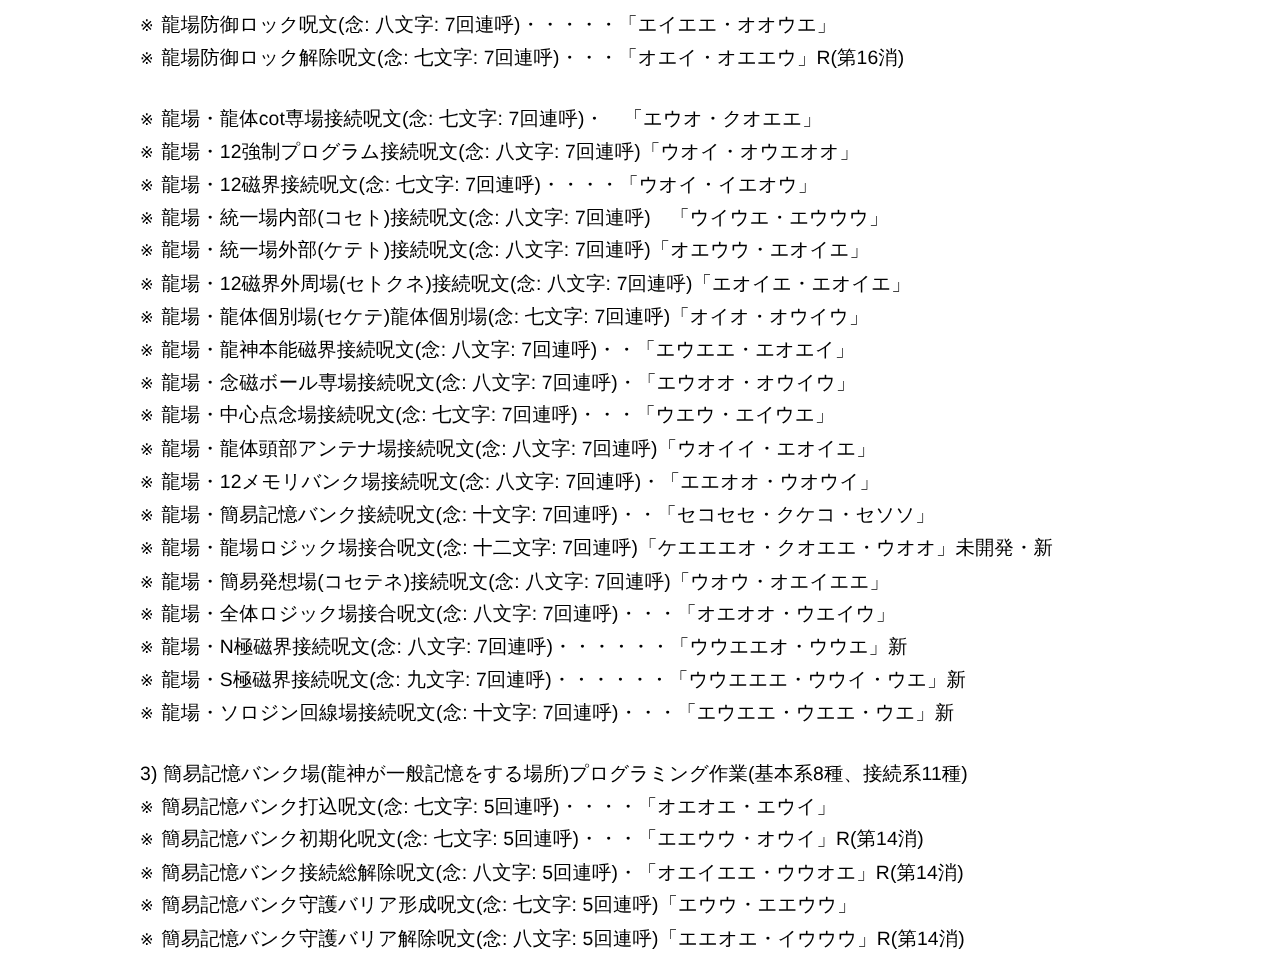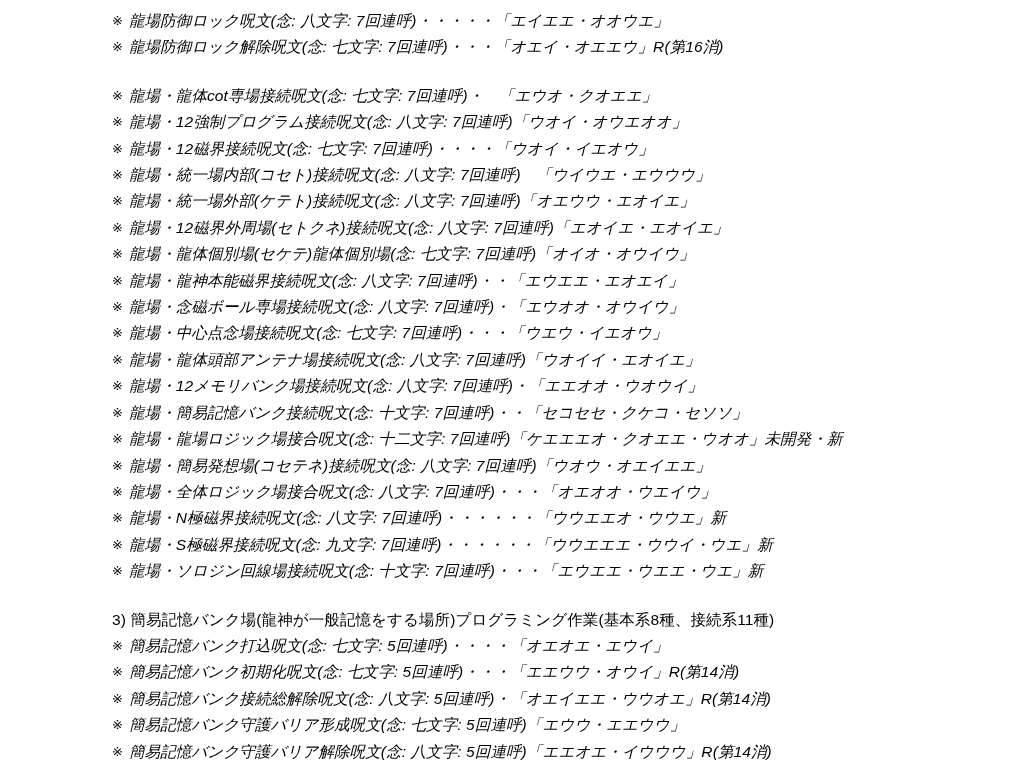--- a/index.html
+++ b/index.html
@@ -36,21 +36,20 @@
     letter-spacing: 0.1px;
   }
   .bullet {
     width: 17px;
     flex: 0 0 17px;
     font-size: 13px;
     line-height: 26.4px;
   }
   .ltext {
     flex: 1 1 auto;
-    font-style: italic;
   }
   .plain {
     font-size: 15.5px;
     line-height: 26.4px;
     white-space: pre;
     letter-spacing: 0.1px;
     padding-left: 0px;
   }
 </style>
 </head>
@@ -66,21 +65,21 @@
       <div class="block">
         <div class="line"><span class="bullet">※</span><span class="ltext">龍場・龍体cot専場接続呪文(念: 七文字: 7回連呼)・　「エウオ・クオエエ」</span></div>
         <div class="line"><span class="bullet">※</span><span class="ltext">龍場・12強制プログラム接続呪文(念: 八文字: 7回連呼)「ウオイ・オウエオオ」</span></div>
         <div class="line"><span class="bullet">※</span><span class="ltext">龍場・12磁界接続呪文(念: 七文字: 7回連呼)・・・・「ウオイ・イエオウ」</span></div>
         <div class="line"><span class="bullet">※</span><span class="ltext">龍場・統一場内部(コセト)接続呪文(念: 八文字: 7回連呼)　「ウイウエ・エウウウ」</span></div>
         <div class="line"><span class="bullet">※</span><span class="ltext">龍場・統一場外部(ケテト)接続呪文(念: 八文字: 7回連呼)「オエウウ・エオイエ」</span></div>
         <div class="line"><span class="bullet">※</span><span class="ltext">龍場・12磁界外周場(セトクネ)接続呪文(念: 八文字: 7回連呼)「エオイエ・エオイエ」</span></div>
         <div class="line"><span class="bullet">※</span><span class="ltext">龍場・龍体個別場(セケテ)龍体個別場(念: 七文字: 7回連呼)「オイオ・オウイウ」</span></div>
         <div class="line"><span class="bullet">※</span><span class="ltext">龍場・龍神本能磁界接続呪文(念: 八文字: 7回連呼)・・「エウエエ・エオエイ」</span></div>
         <div class="line"><span class="bullet">※</span><span class="ltext">龍場・念磁ボール専場接続呪文(念: 八文字: 7回連呼)・「エウオオ・オウイウ」</span></div>
-        <div class="line"><span class="bullet">※</span><span class="ltext">龍場・中心点念場接続呪文(念: 七文字: 7回連呼)・・・「ウエウ・イエオウ」</span></div>
+        <div class="line"><span class="bullet">※</span><span class="ltext">龍場・中心点念場接続呪文(念: 七文字: 7回連呼)・・・「ウエウ・エイウエ」</span></div>
         <div class="line"><span class="bullet">※</span><span class="ltext">龍場・龍体頭部アンテナ場接続呪文(念: 八文字: 7回連呼)「ウオイイ・エオイエ」</span></div>
         <div class="line"><span class="bullet">※</span><span class="ltext">龍場・12メモリバンク場接続呪文(念: 八文字: 7回連呼)・「エエオオ・ウオウイ」</span></div>
         <div class="line"><span class="bullet">※</span><span class="ltext">龍場・簡易記憶バンク接続呪文(念: 十文字: 7回連呼)・・「セコセセ・クケコ・セソソ」</span></div>
         <div class="line"><span class="bullet">※</span><span class="ltext">龍場・龍場ロジック場接合呪文(念: 十二文字: 7回連呼)「ケエエエオ・クオエエ・ウオオ」未開発・新</span></div>
         <div class="line"><span class="bullet">※</span><span class="ltext">龍場・簡易発想場(コセテネ)接続呪文(念: 八文字: 7回連呼)「ウオウ・オエイエエ」</span></div>
         <div class="line"><span class="bullet">※</span><span class="ltext">龍場・全体ロジック場接合呪文(念: 八文字: 7回連呼)・・・「オエオオ・ウエイウ」</span></div>
         <div class="line"><span class="bullet">※</span><span class="ltext">龍場・N極磁界接続呪文(念: 八文字: 7回連呼)・・・・・・「ウウエエオ・ウウエ」新</span></div>
         <div class="line"><span class="bullet">※</span><span class="ltext">龍場・S極磁界接続呪文(念: 九文字: 7回連呼)・・・・・・「ウウエエエ・ウウイ・ウエ」新</span></div>
         <div class="line"><span class="bullet">※</span><span class="ltext">龍場・ソロジン回線場接続呪文(念: 十文字: 7回連呼)・・・「エウエエ・ウエエ・ウエ」新</span></div>
       </div>

